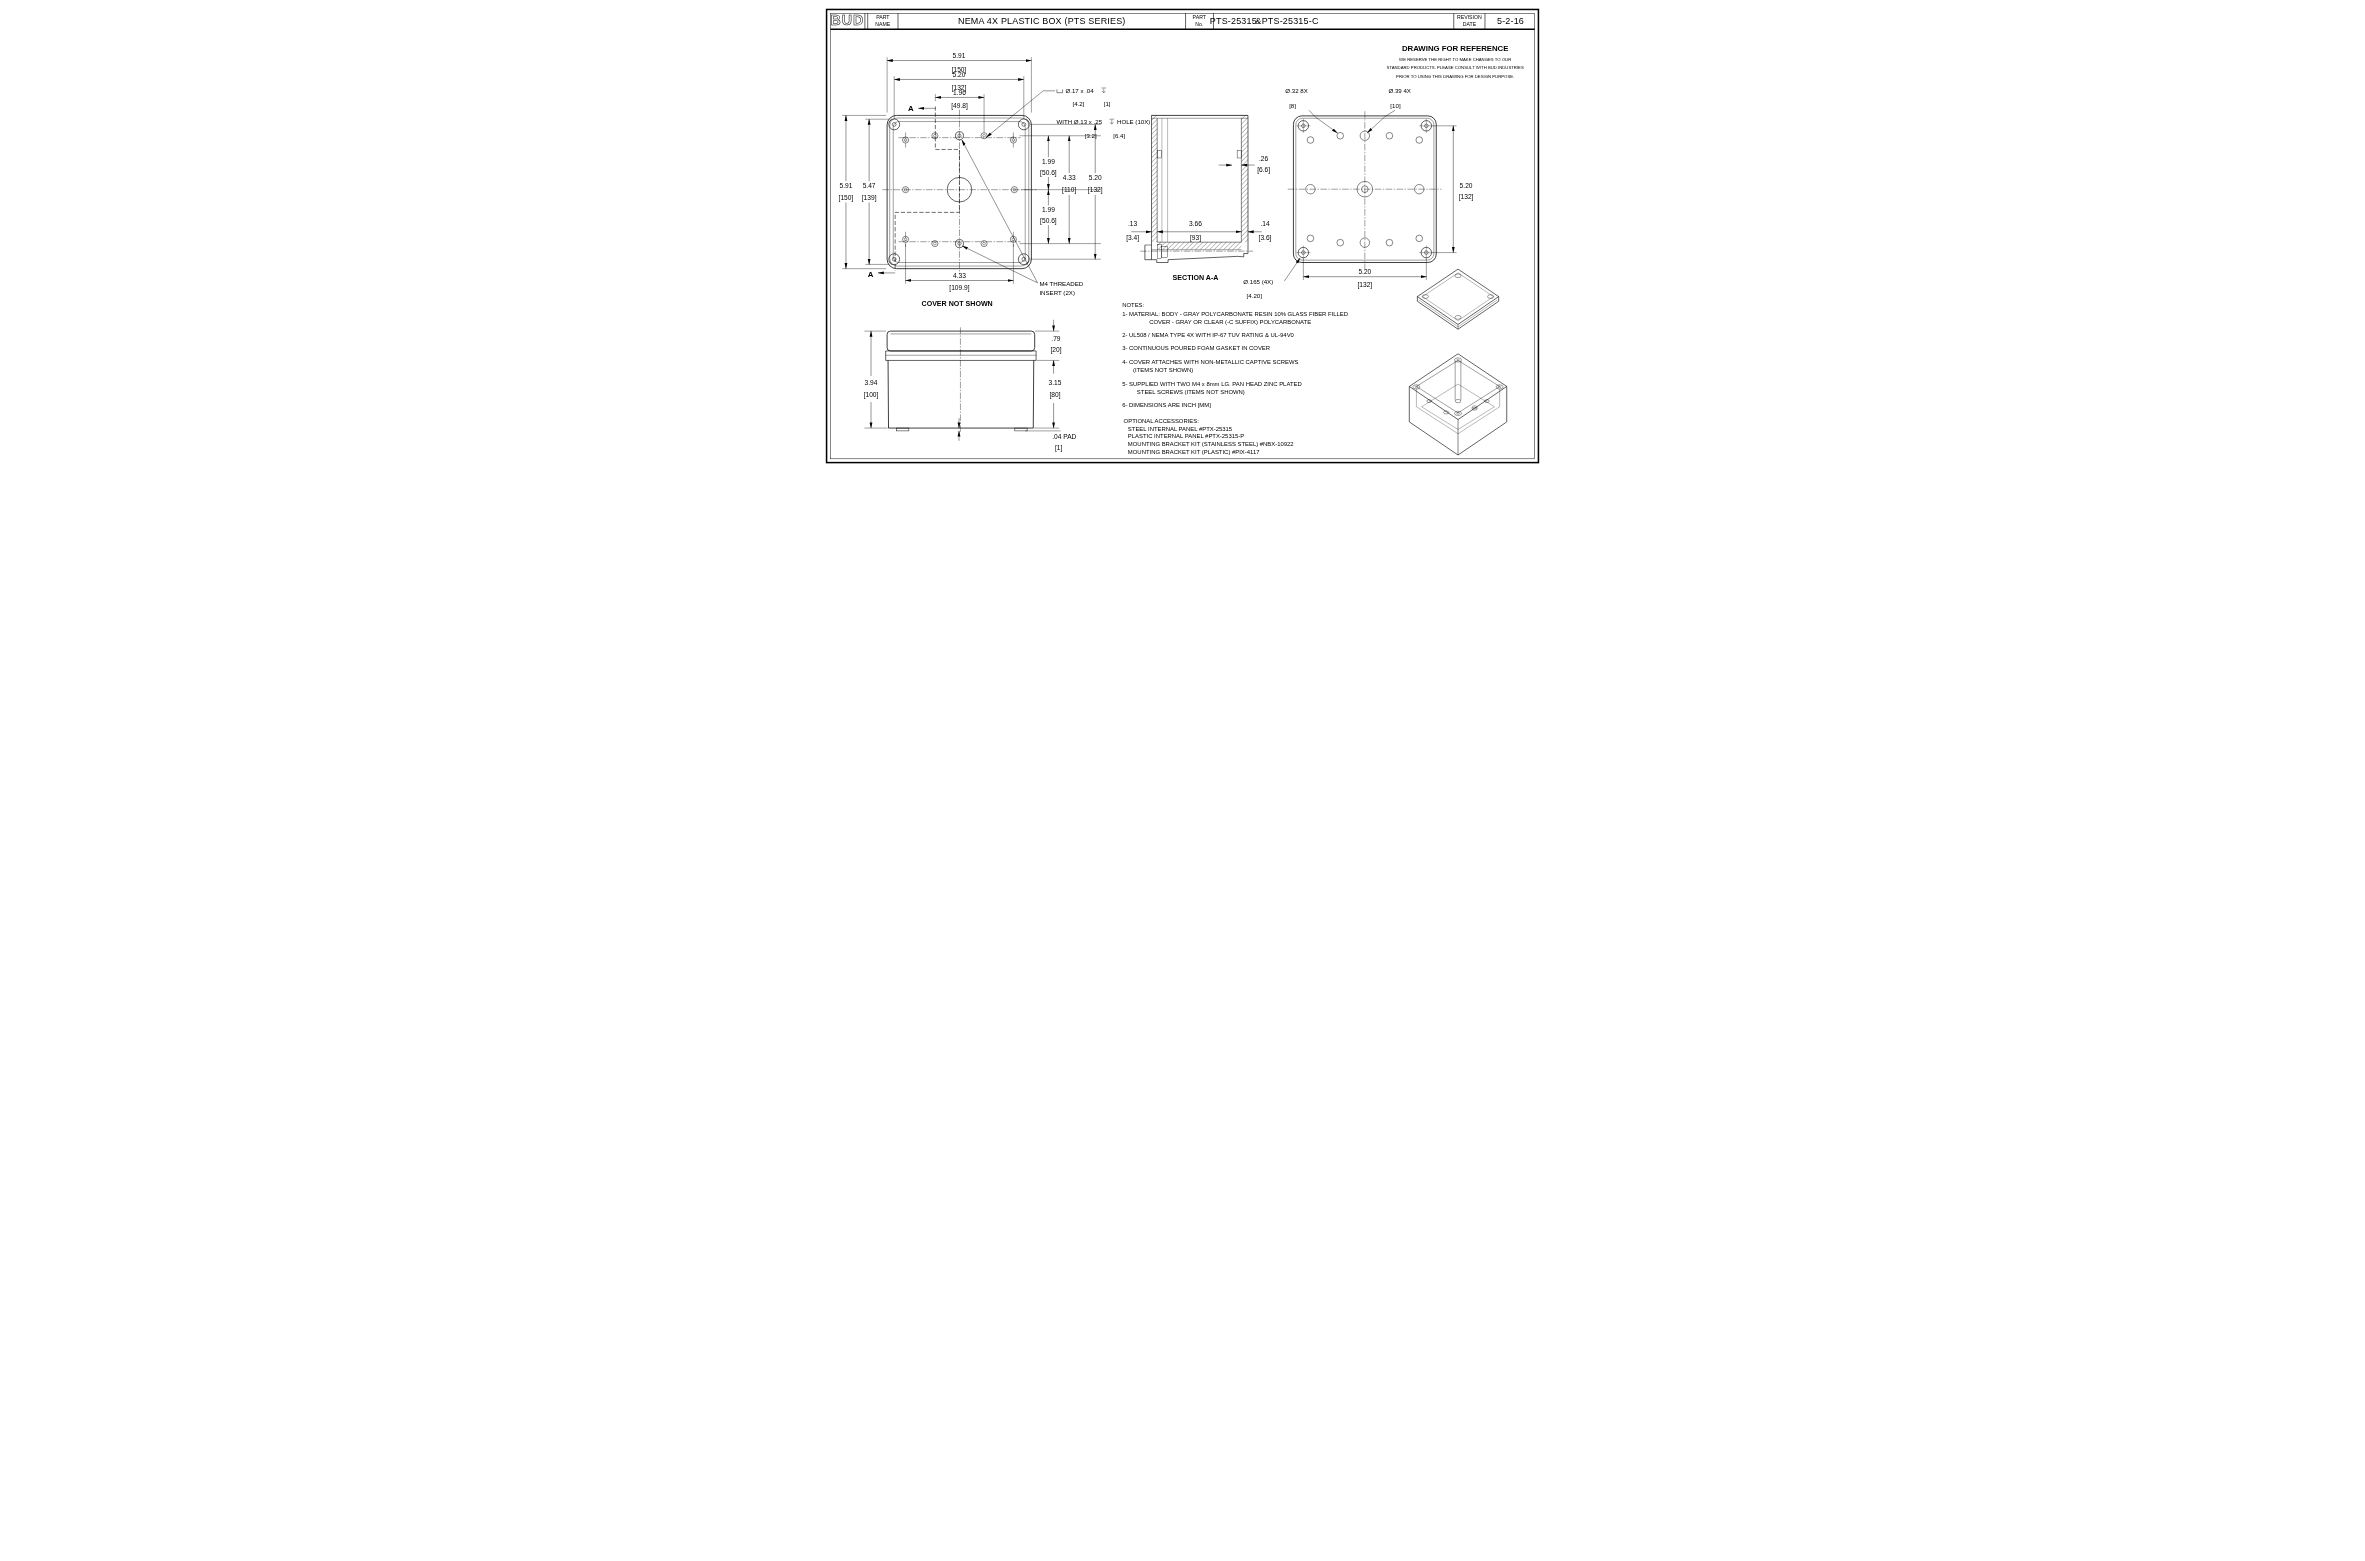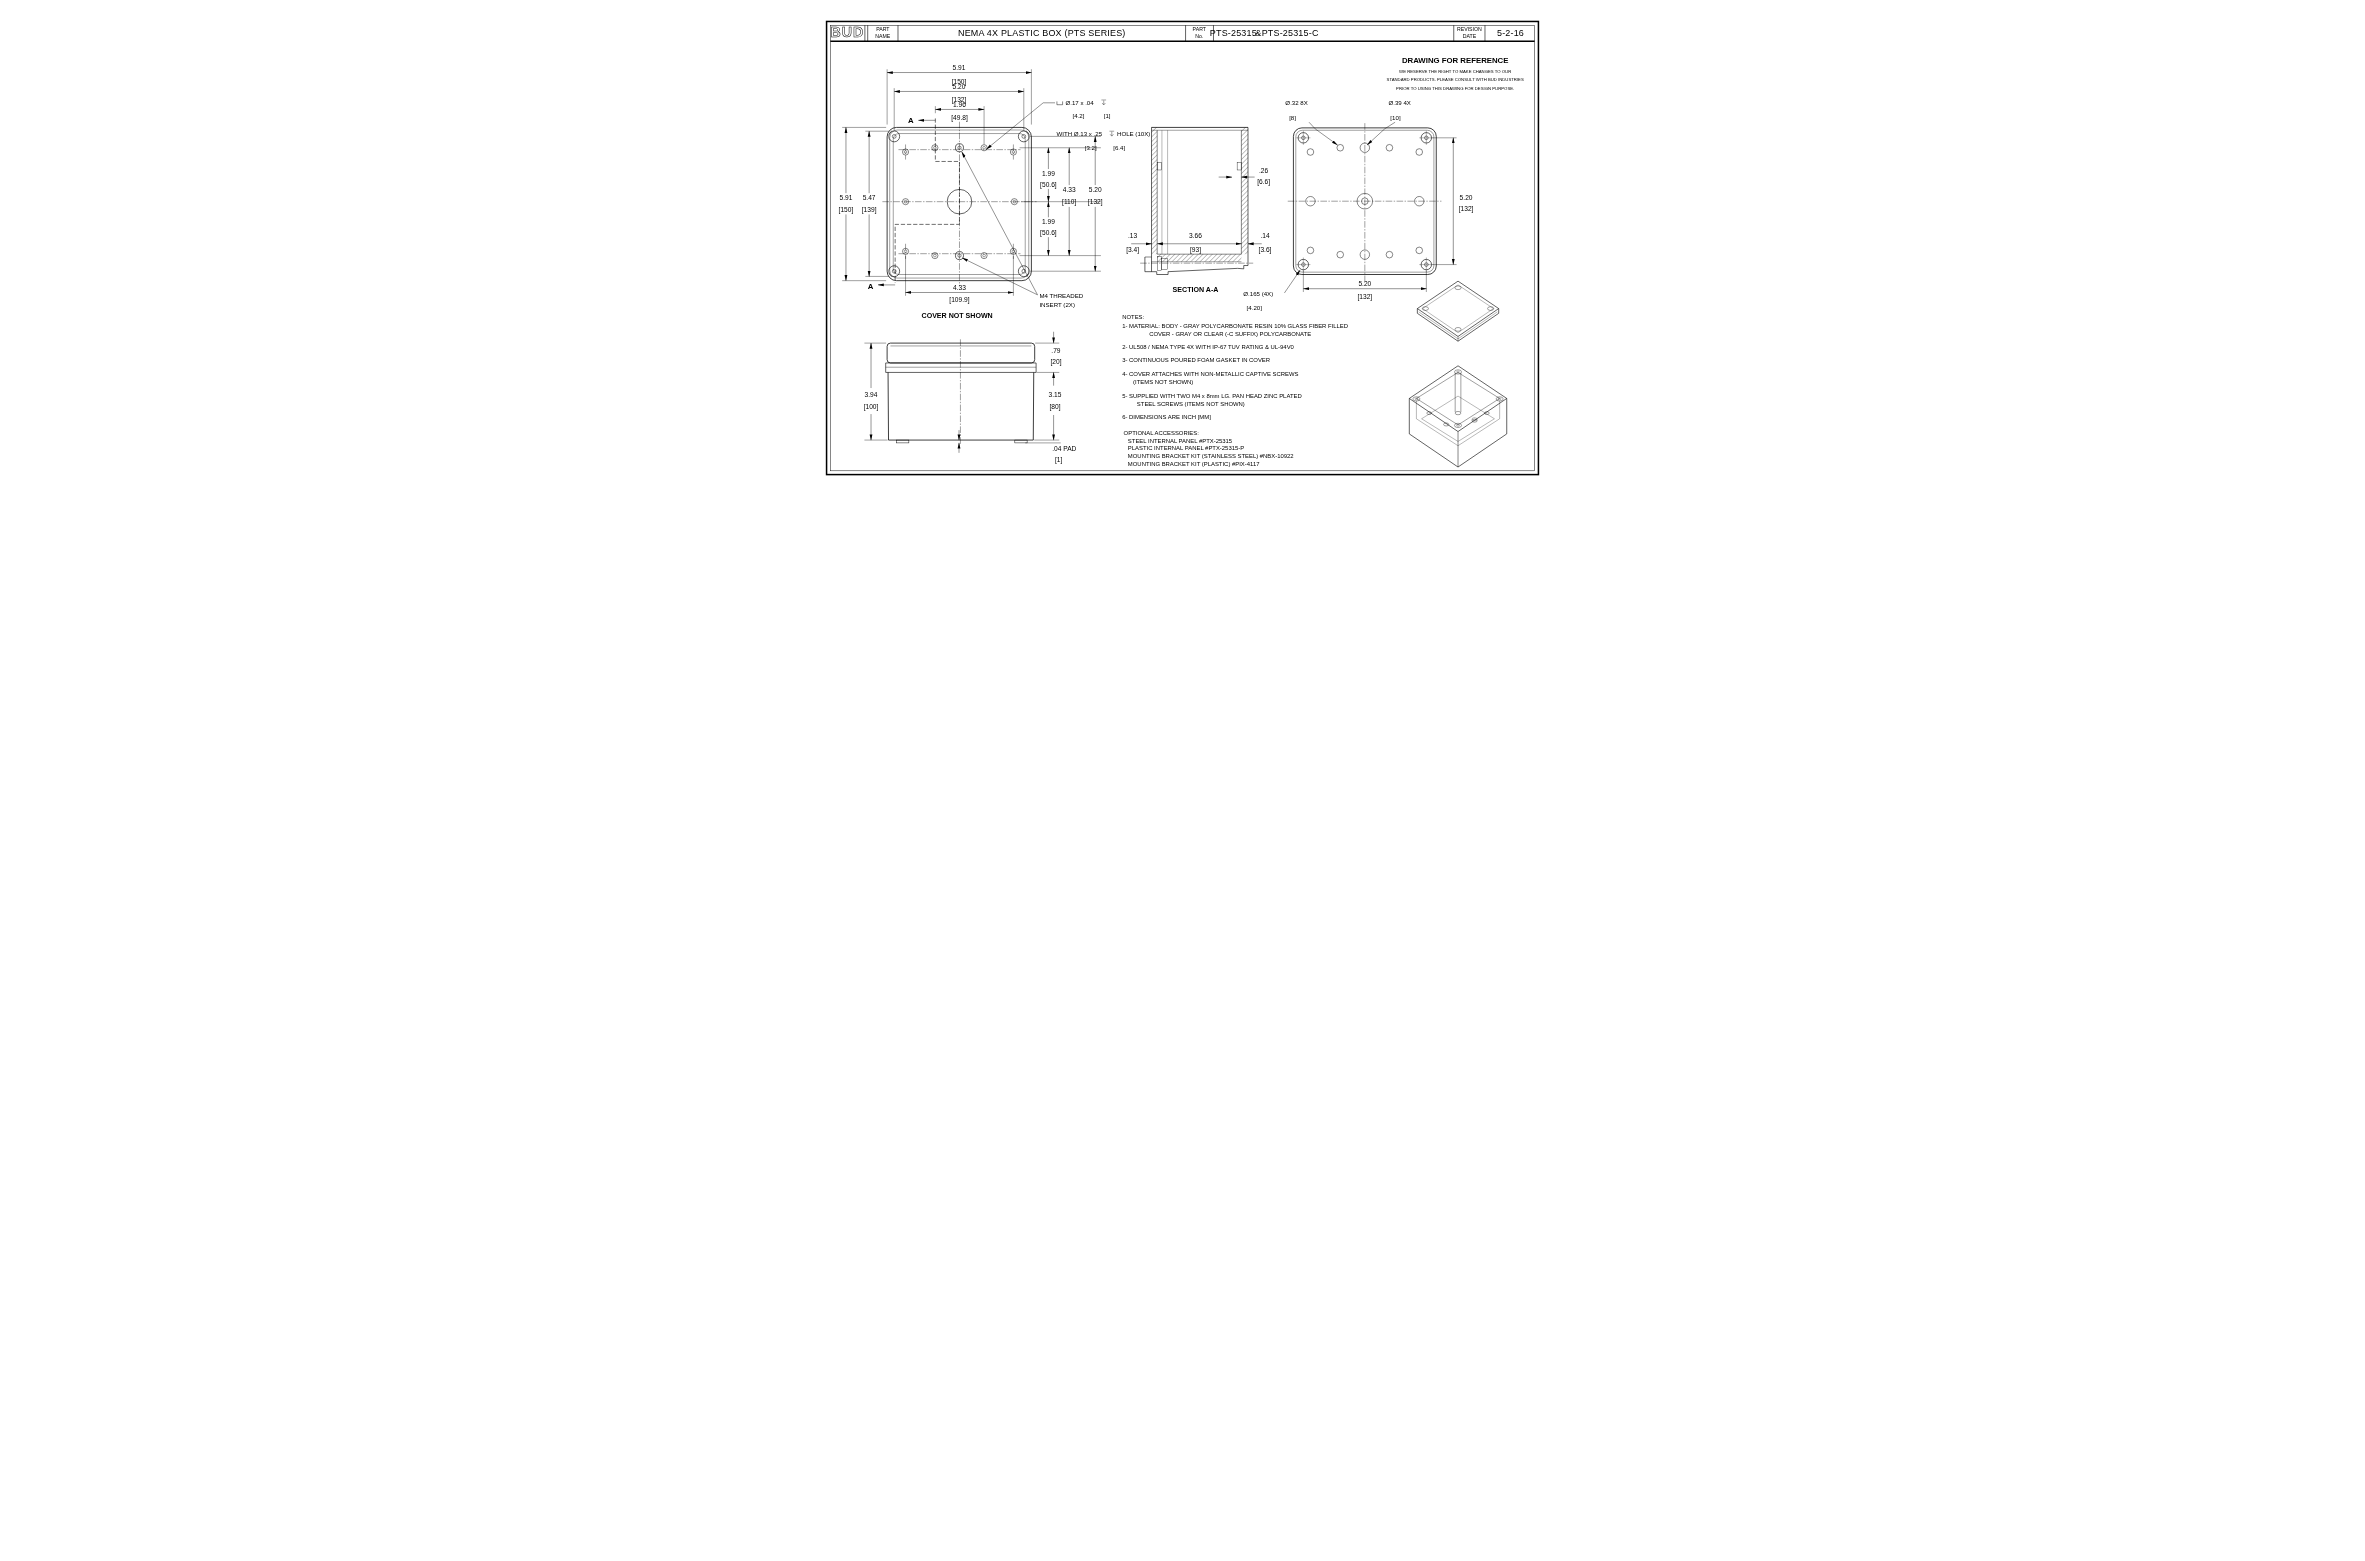--- a/index.html
+++ b/index.html
@@ -1,16 +1,16 @@
 <!DOCTYPE html>
 <html style="font-size:7.6px"><head>
 <meta charset="utf-8">
 <style>
   html,body{margin:0;padding:0;background:#ffffff;}
-  #sheet{position:relative;width:731px;height:473px;margin:12px auto;background:#fff;overflow:hidden;}
+  #sheet{position:relative;width:731px;height:473px;margin:0 auto;background:#fff;overflow:hidden;}
   svg{position:absolute;left:0;top:0;}
   text{font-family:"Liberation Sans","DejaVu Sans",sans-serif;fill:#000;}
   .ln{stroke:#000;fill:none;}
   .w20{stroke-width:3.2;} .w16{stroke-width:1.6;} .w13{stroke-width:1.3;} .w10{stroke-width:1;} .w08{stroke-width:.8;} .w06{stroke-width:.6;}
   .cl{stroke:#000;stroke-width:.8;stroke-dasharray:14 3 3 3;fill:none;}
   .cut{stroke:#000;stroke-width:1.2;stroke-dasharray:9 4;fill:none;}
   .dim{stroke:#000;stroke-width:.9;fill:none;}
   .ext{stroke:#000;stroke-width:.8;fill:none;}
   .mid{text-anchor:middle;}
   .bold{font-weight:bold;}

